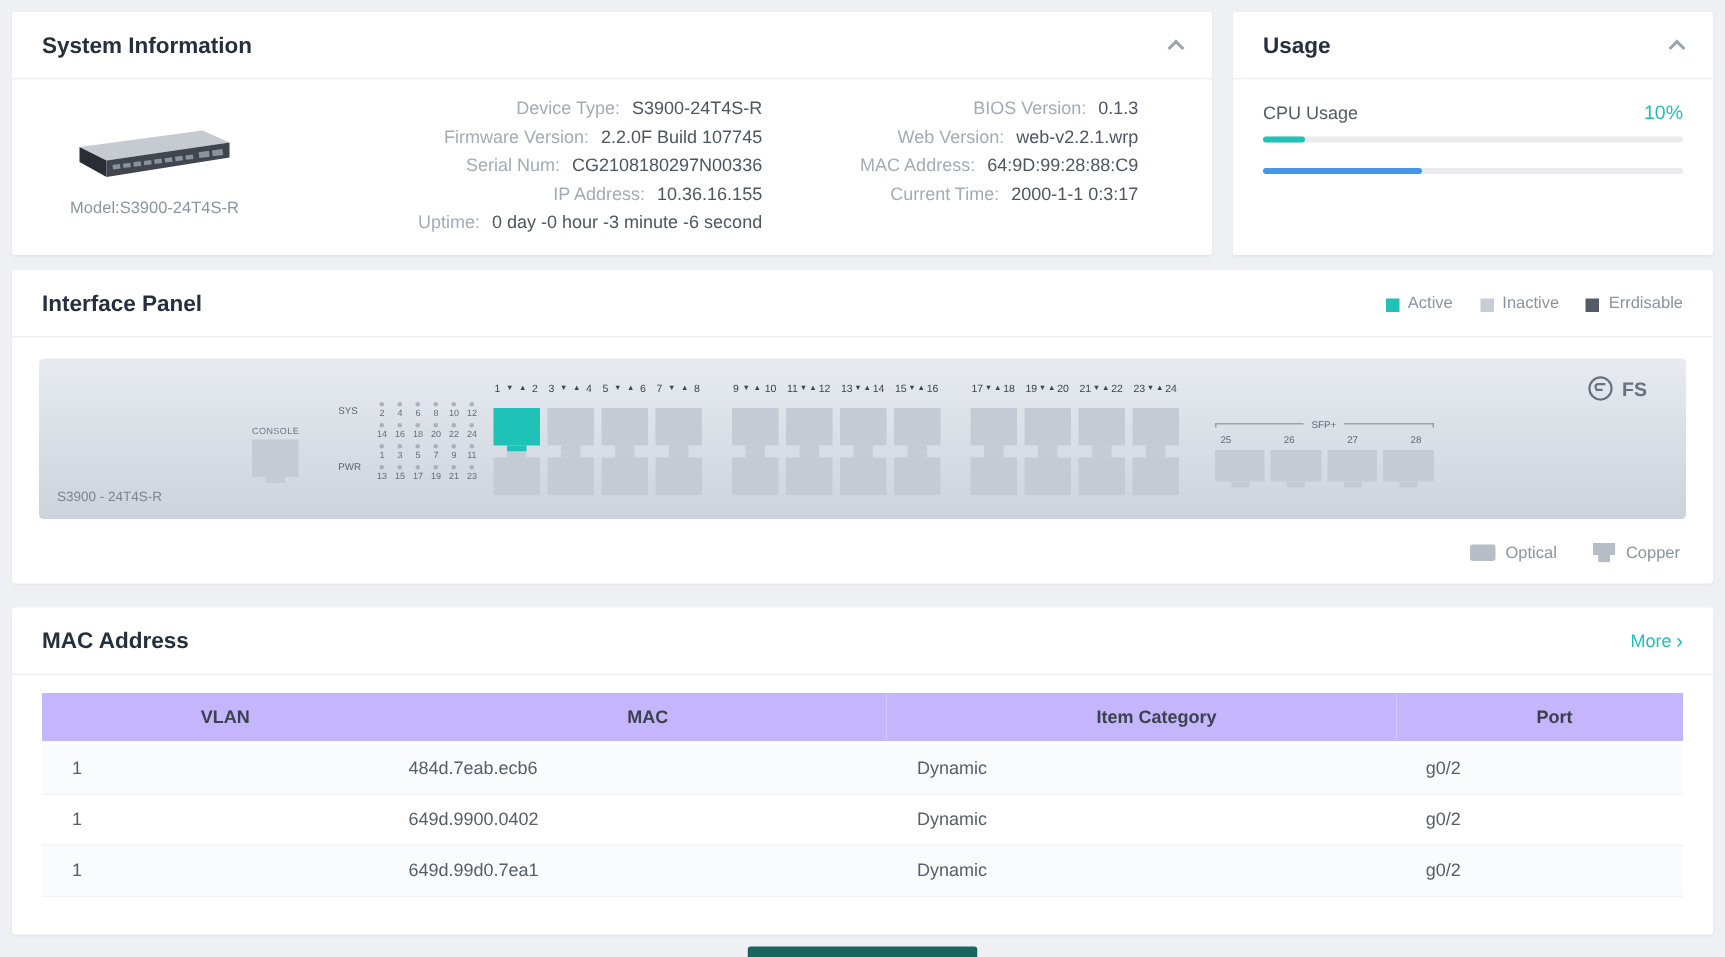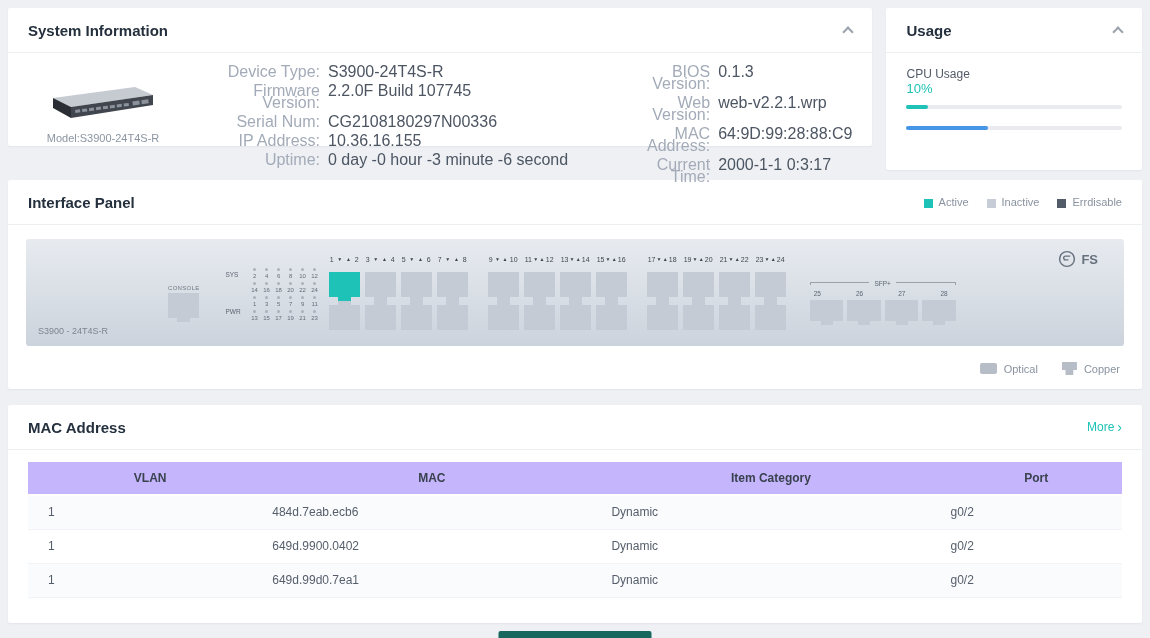--- a/index.html
+++ b/index.html
@@ -6,44 +6,44 @@
   html,body { width:1150px; height:638px; }
   body {
     background:#eef0f4;
     font-family:"Liberation Sans", sans-serif;
     position:relative;
     overflow:hidden;
     padding:8px;
   }
   .card { background:#fff; border-radius:2px; box-shadow:0 1px 2px rgba(31,45,61,.06); }
   .top-row { display:flex; gap:14px; }
-  .card-sysinfo { flex:1; height:138px; }
+  .card-sysinfo { flex:1; height:162px; }
   .card-usage { width:320px; height:162px; }
   .card-header {
     display:flex; align-items:center; justify-content:space-between;
     height:45px; padding:0 20px; border-bottom:1px solid #edeff2;
   }
   .card-title { font-size:15px; font-weight:700; color:#24303d; }
   .chev {
     width:8px; height:8px; border-left:2px solid #9aa3ae; border-top:2px solid #9aa3ae;
     transform:rotate(45deg); margin-top:4px; cursor:pointer;
   }
   
   .sysinfo-body { display:flex; padding:13px 20px 0 20px; }
   .device-visual { width:150px; text-align:center; padding-top:8px; }
   .device-model { font-size:11px; color:#8b95a1; margin-top:2px; white-space:nowrap; }
   .fields { margin-left:42px; }
   .fields.right { margin-left:58px; }
-  .field-row { display:flex; align-items:baseline; margin-bottom:7px; font-size:16px; line-height:12px; }
+  .field-row { display:flex; align-items:baseline; margin-bottom:7px; font-size:12px; line-height:12px;justify-content:flex-end; }
   .field-label { width:100px; text-align:right; color:#a3abb8; margin-right:8px; flex:none; }
   .fields.right .field-label { width:84px; }
   .field-value { color:#4c5562; white-space:nowrap; }
   
   .usage-body { padding:14px 20px 0 20px; }
-  .usage-row { display:flex; justify-content:space-between; font-size:12px; color:#525b68;flex-direction:column; }
+  .usage-row { display:flex; justify-content:space-between; align-items:center; font-size:12px; color:#525b68; }
   .usage-value { font-size:13px; }
   .bar { height:4px; background:#e9ebef; border-radius:2px; margin:9px 0 17px 0; overflow:visible; }
   .bar-fill { height:4px; border-radius:2px; width:0; }
   
   .card-interface { margin-top:10px; }
   .status-legend { display:flex; gap:18px; align-items:center; font-size:11px; color:#8a93a0; }
   .legend-item { display:flex; align-items:flex-end; gap:6px; }
   .legend-swatch { width:9px; height:9px; }
   .panel {
     position:relative; display:flex; align-items:center;

